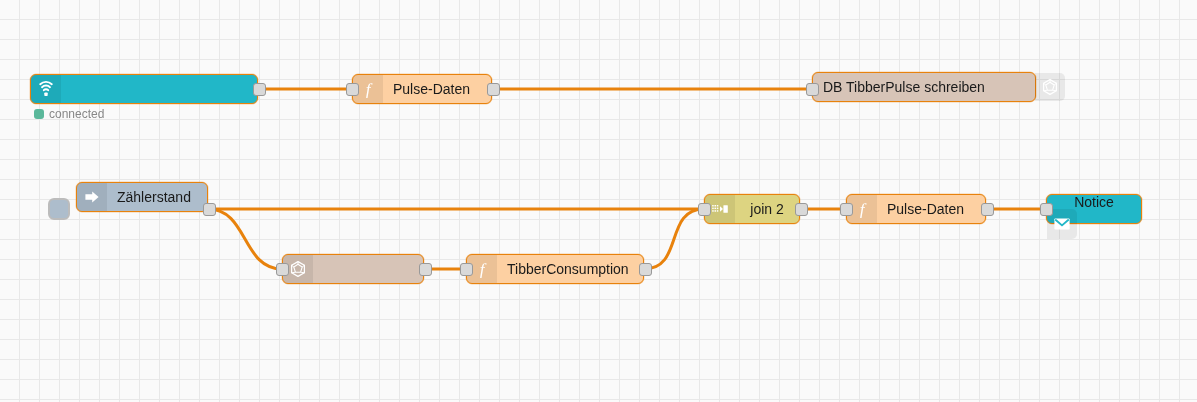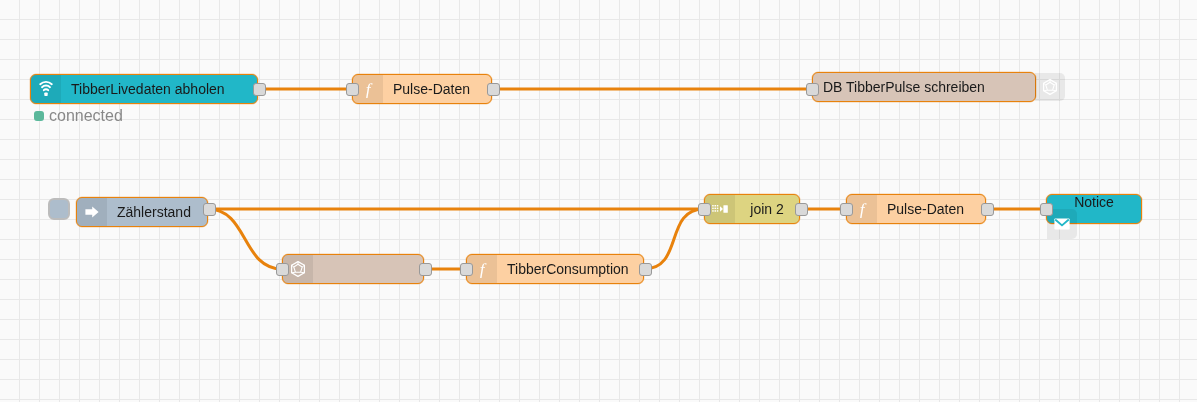--- a/index.html
+++ b/index.html
@@ -91,21 +91,21 @@
     z-index: 7;
     box-sizing: border-box;
   }
 
   
   .status {
     position: absolute;
     display: flex;
     align-items: center;
     gap: 5px;
-    font-size: 16px;
+    font-size: 12px;
     color: #888888;
     z-index: 6;
   }
   .status .dot {
     width: 10px;
     height: 10px;
     border-radius: 3px;
     background: #5bb89b;
     display: inline-block;
   }
@@ -130,21 +130,20 @@
   <div id="node-layer">
       <div class="node n-mqtt" style="left: 30px; top: 74px; width: 228px; background: rgb(33, 183, 200);">
         <div class="icon-box left">
           <svg class="gly" width="18" height="18" viewBox="0 0 18 18">
             <path d="M3.2 4.2 A8.5 8.5 0 0 1 14.8 4.2" stroke="#ffffff" stroke-width="1.9" fill="none" stroke-linecap="round"></path>
             <path d="M5.0 7.2 A5.7 5.7 0 0 1 13.0 7.2" stroke="#ffffff" stroke-width="1.9" fill="none" stroke-linecap="round"></path>
             <path d="M6.8 10.2 A2.9 2.9 0 0 1 11.2 10.2" stroke="#ffffff" stroke-width="1.9" fill="none" stroke-linecap="round"></path>
             <rect x="7.3" y="12.6" width="3.4" height="3.4" rx="0.7" fill="#ffffff"></rect>
           </svg>
         </div>
-        <div class="label">TibberLivedaten abholen</div>
       </div>
       <div class="port" style="left: 253px; top: 83px;"></div>
       <div class="status" style="left: 34px; top: 107px;">
         <span class="dot" style="background: rgb(91, 184, 155);"></span>
         <span>connected</span>
       </div>
       <div class="node n-func" style="left: 352px; top: 74px; width: 140px; background: rgb(253, 208, 162);">
         <div class="icon-box left">
           <svg class="gly" width="18" height="18" viewBox="0 0 18 18">
             <text x="9" y="14.6" text-anchor="middle" fill="#ffffff" font-family="&quot;Liberation Serif&quot;, serif" font-size="17" font-style="italic">f</text>
@@ -158,21 +157,21 @@
         <div class="label italic">DB TibberPulse schreiben</div>
         <div class="icon-box right">
           <svg class="gly" width="18" height="18" viewBox="0 0 18 18">
             <polygon points="9,1.6 15.4,5.2 15.4,12.8 9,16.4 2.6,12.8 2.6,5.2" stroke="#ffffff" stroke-width="1.25" fill="none" stroke-linejoin="round"></polygon>
             <polygon points="9,4.2 13.2,7.0 11.6,12.2 6.4,12.2 4.8,7.0" stroke="#ffffff" stroke-width="1.05" fill="none" stroke-linejoin="round"></polygon>
             <path d="M9 1.6 L9 4.2 M15.4 5.2 L13.2 7.0 M15.4 12.8 L11.6 12.2 M2.6 12.8 L6.4 12.2 M2.6 5.2 L4.8 7.0" stroke="#ffffff" stroke-width="1.0" fill="none"></path>
           </svg>
         </div>
       </div>
       <div class="port" style="left: 806px; top: 83px;"></div>
-      <div class="node n-link" style="left: 76px; top: 197px; width: 132px; background: rgb(173, 189, 204);">
+      <div class="node n-link" style="left: 76px; top: 182px; width: 132px; background: rgb(173, 189, 204);">
         <div class="icon-box left">
           <svg class="gly" width="18" height="18" viewBox="0 0 18 18">
             <path d="M2.4 6.2 L9.2 6.2 L9.2 3.4 L15.6 9.0 L9.2 14.6 L9.2 11.8 L2.4 11.8 Z" fill="#ffffff"></path>
           </svg>
         </div>
         <div class="label italic">Zählerstand</div>
       </div>
       <div class="port" style="left: 203px; top: 203px;"></div>
       <div class="link-btn" style="left: 48px; top: 198px;"></div>
       <div class="node n-db" style="left: 282px; top: 254px; width: 142px; background: rgb(215, 196, 183);">

